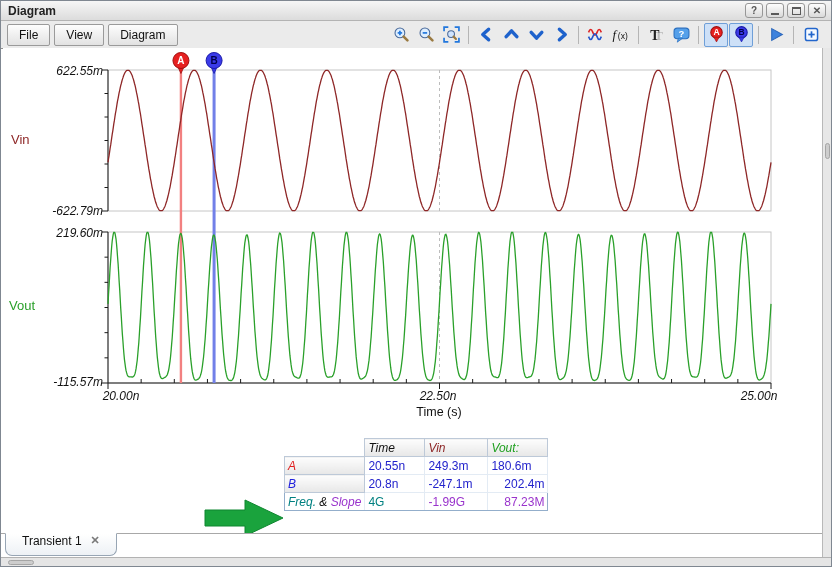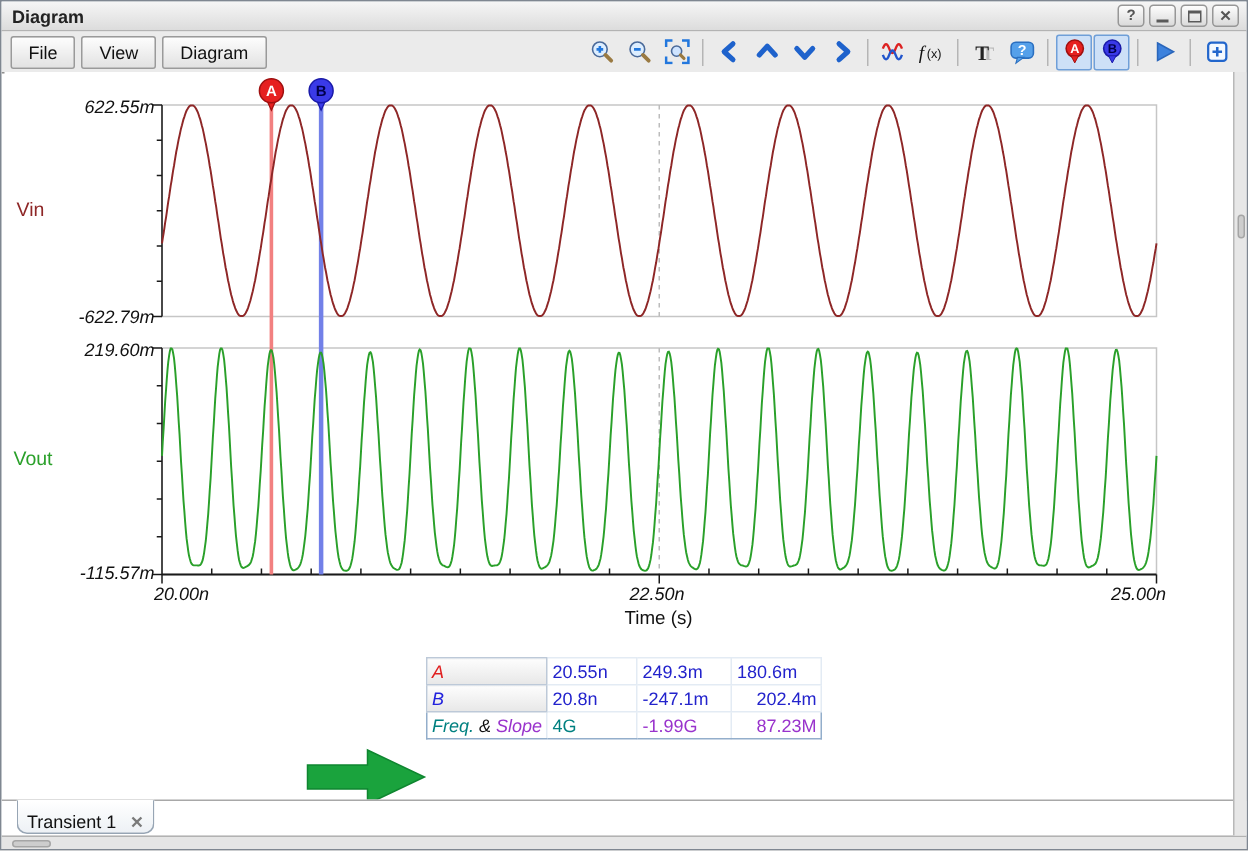--- a/index.html
+++ b/index.html
@@ -70,22 +70,22 @@
   tr.hi td.flath { border-left:1px solid #93aecb;margin-left:32px; }
   tr.hi td.lastcol { border-right:1px solid #93aecb; }
   
   #note-arrow { position:absolute; left:180px; top:497px; }
   
   .tabbar {
     position:absolute; left:0; top:532px; right:0; height:24px;
     background:#ffffff; border-top:1px solid #a8a8a8;
   }
   .tab {
-    position:absolute; left:10px; top:-1px; height:23px;
-    display:inline-flex; align-items:flex-end; padding:0 6px;
+    position:absolute; left:4px; top:-1px; height:23px;
+    display:inline-flex; align-items:flex-start; padding:0 16px;
     border:1px solid #97a5b4; border-top:1px solid #ffffff;
     border-radius:0 0 7px 7px;
     background:linear-gradient(#ffffff,#edf1f5);
     font-size:12px; color:#111;
   }
   .tab-close { margin-left:9px; color:#7a7a7a; font-weight:bold; font-size:11px; }
   .hstrip {
     position:absolute; left:0; top:556px; right:0; height:10px;
     background:#e5e5e5; border-top:1px solid #b2b2b2;
   }
@@ -306,20 +306,26 @@
 
   <table id="meas-table">
     <colgroup>
         <col style="width:77px">
         <col style="width:60px">
         <col style="width:63px">
         <col style="width:60px">
       </colgroup>
     <tbody id="meas-body">
         <tr>
+          <td class="corner"></td>
+          <td class="hbtn" style="color: rgb(17, 17, 17);">Time</td>
+          <td class="hbtn" style="color: rgb(142, 39, 39);">Vin</td>
+          <td class="hbtn" style="color: rgb(31, 160, 31);">Vout:</td>
+        </tr>
+        <tr>
           <td class="hbtn"><span style="color: rgb(224, 32, 32);">A</span></td>
           <td class="val" style="color: rgb(35, 35, 204);">20.55n</td>
           <td class="val" style="color: rgb(35, 35, 204);">249.3m</td>
           <td class="val lastcol" style="color: rgb(35, 35, 204);">180.6m</td>
         </tr>
         <tr>
           <td class="hbtn"><span style="color: rgb(34, 34, 221);">B</span></td>
           <td class="val" style="color: rgb(35, 35, 204);">20.8n</td>
           <td class="val" style="color: rgb(35, 35, 204);">-247.1m</td>
           <td class="val lastcol" style="color: rgb(35, 35, 204); text-align: right;">202.4m</td>

